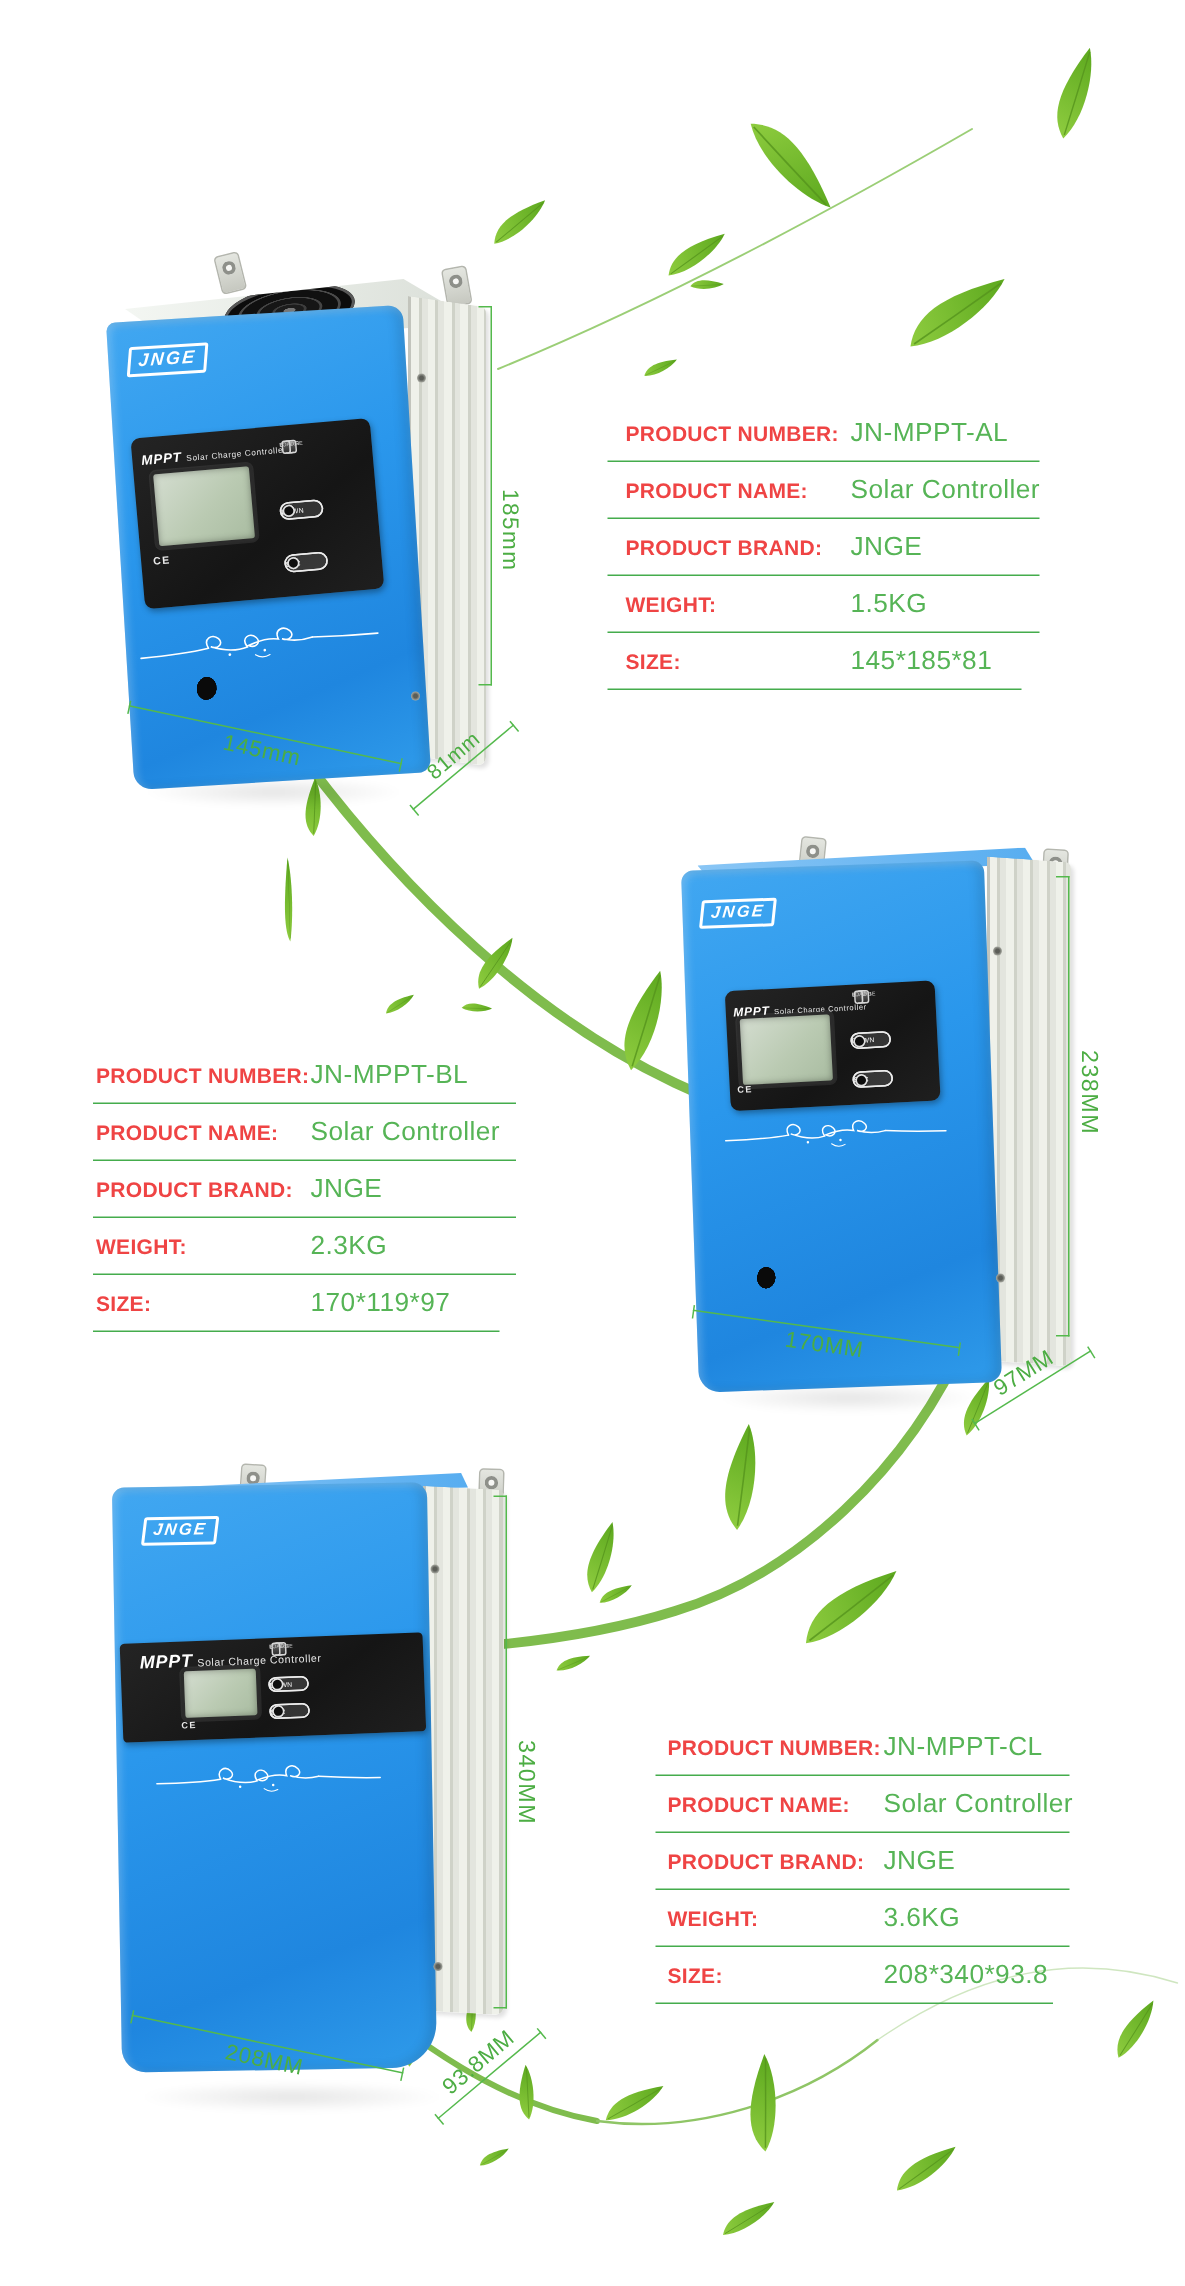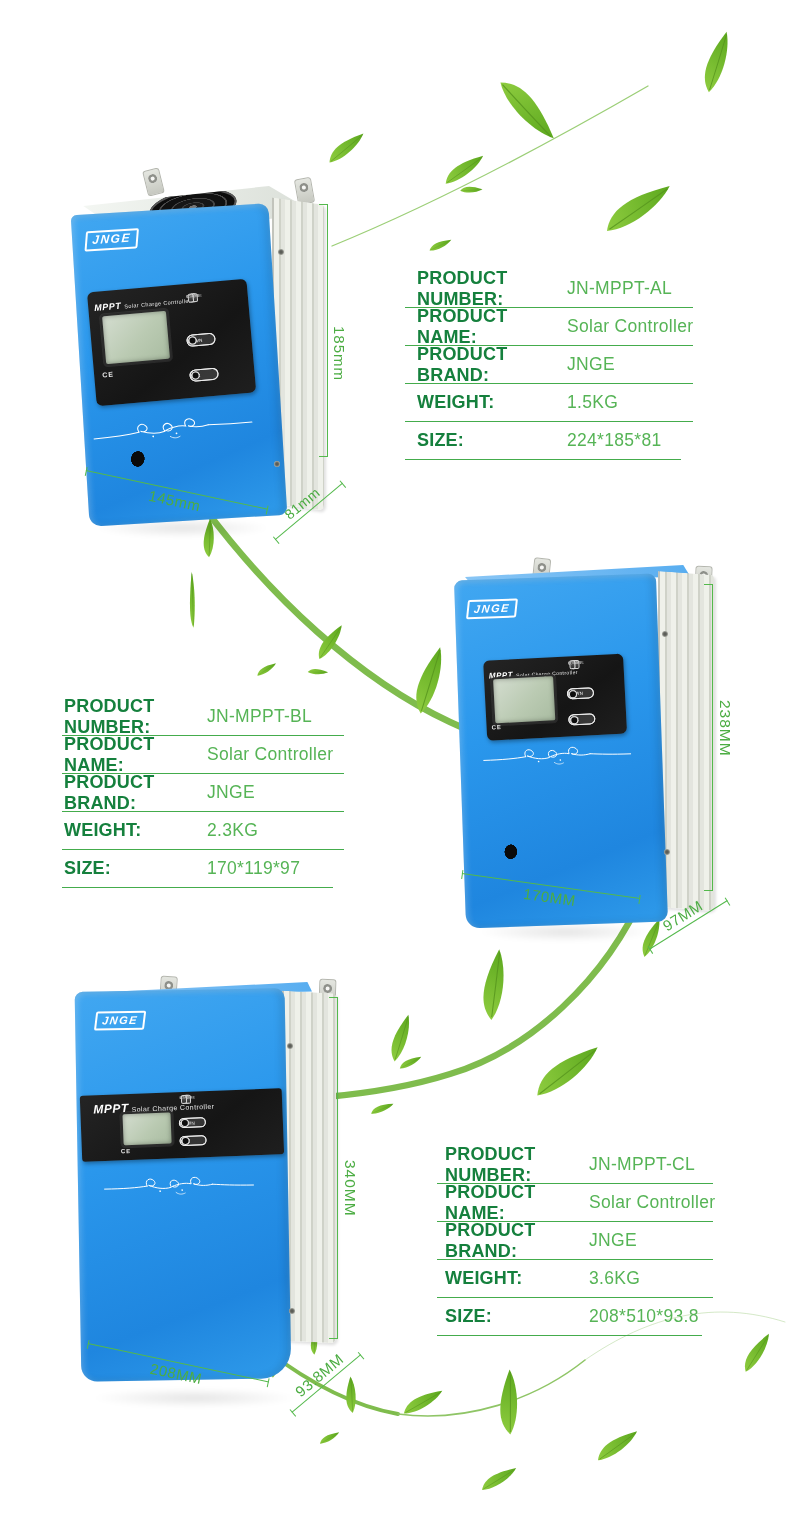--- a/index.html
+++ b/index.html
@@ -118,21 +118,21 @@
   .dimgroup{position:absolute;z-index:3;transform-origin:left top;text-align:center;}
   .dimline{height:0;border-top:1px solid #54B94C;position:relative;}
   .dimline::before,.dimline::after{content:"";position:absolute;top:-4px;height:9px;width:0;border-left:1px solid #54B94C;}
   .dimline::before{left:0;} .dimline::after{right:0;}
   .dimlabel{color:#4CAD43;font-size:15px;letter-spacing:.5px;padding:2px 0;}
 
   
   .spec{position:absolute;z-index:4;}
   .srow{display:flex;align-items:center;height:38px;border-bottom:1.5px solid #44AC4C;}
   .srow:nth-child(5){width:96%;}
-  .slabel{font-weight:700;font-size:18px;color:#15803d;letter-spacing:.2px;flex:none;}
+  .slabel{font-weight:700;font-size:14px;color:#ef4444;letter-spacing:.2px;flex:none;}
   .sval{font-size:17.5px;color:#56B456;letter-spacing:.3px;white-space:nowrap;}
   .t1{left:405px;top:270px;width:288px;}
   .t1 .slabel{padding-left:12px;width:162px;}
   .t2{left:62px;top:698px;width:282px;}
   .t2 .slabel{padding-left:2px;width:145px;}
   .t3{left:437px;top:1146px;width:276px;}
   .t3 .slabel{padding-left:8px;width:152px;}
 </style>
 </head>
 <body>
@@ -454,21 +454,21 @@
     <div class="srow">
         <span class="slabel">PRODUCT BRAND:</span>
         <span class="sval">JNGE</span>
       </div>
     <div class="srow">
         <span class="slabel">WEIGHT:</span>
         <span class="sval">1.5KG</span>
       </div>
     <div class="srow">
         <span class="slabel">SIZE:</span>
-        <span class="sval">224*185*81</span>
+        <span class="sval">145*185*81</span>
       </div>
   </div>
 
   <div class="spec t2">
     <div class="srow">
         <span class="slabel">PRODUCT NUMBER:</span>
         <span class="sval">JN-MPPT-BL</span>
       </div>
     <div class="srow">
         <span class="slabel">PRODUCT NAME:</span>
@@ -500,17 +500,17 @@
     <div class="srow">
         <span class="slabel">PRODUCT BRAND:</span>
         <span class="sval">JNGE</span>
       </div>
     <div class="srow">
         <span class="slabel">WEIGHT:</span>
         <span class="sval">3.6KG</span>
       </div>
     <div class="srow">
         <span class="slabel">SIZE:</span>
-        <span class="sval">208*510*93.8</span>
+        <span class="sval">208*340*93.8</span>
       </div>
   </div>
 
 </div>
 
 </body></html>

